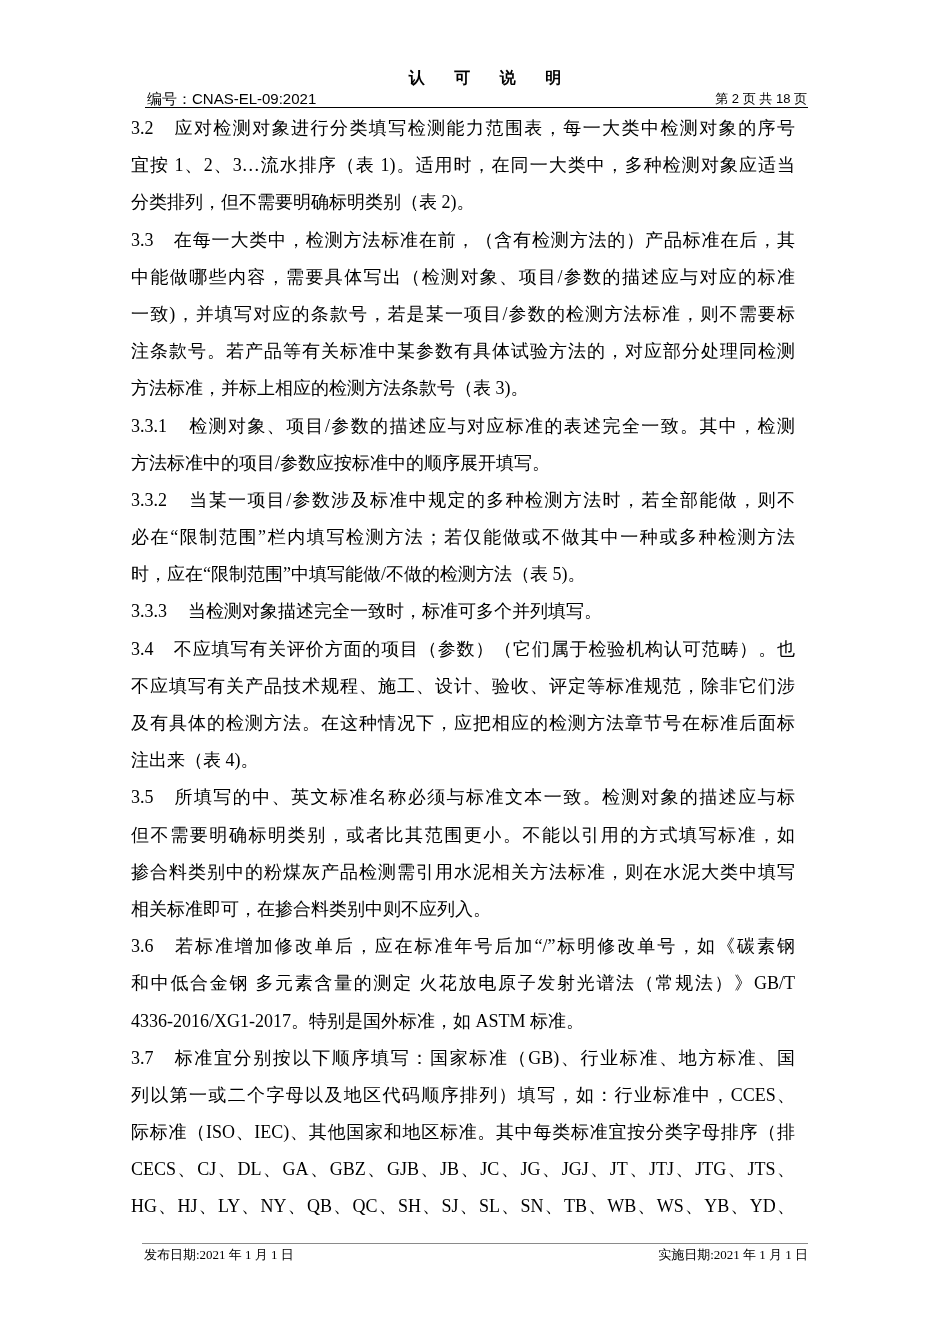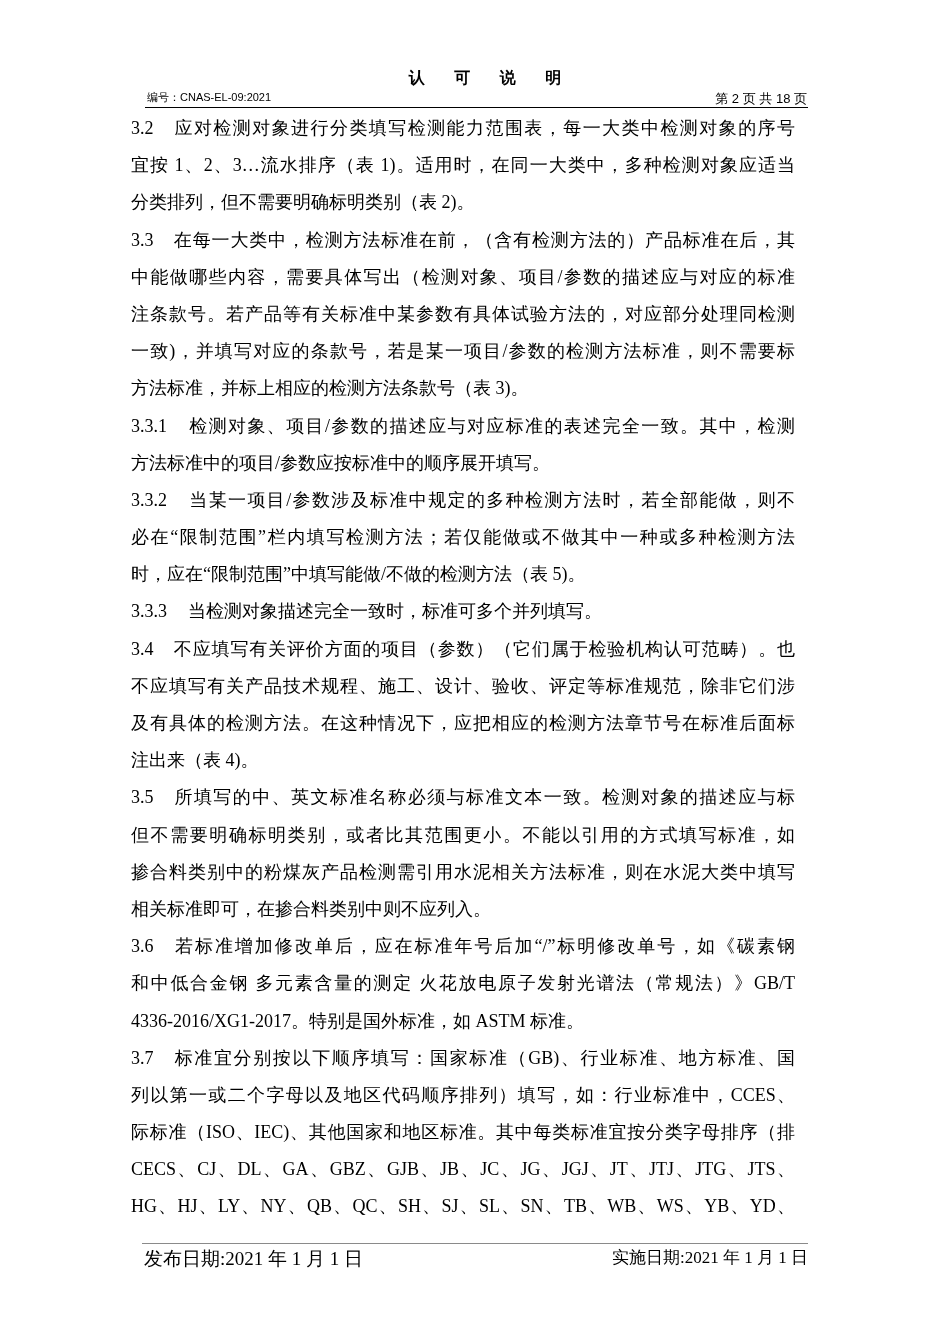--- a/index.html
+++ b/index.html
@@ -1,55 +1,55 @@
 <!DOCTYPE html>
 <html><head>
 <meta charset="utf-8">
 <style>
   html, body { margin: 0; padding: 0; background: #ffffff; }
   body { width: 950px; height: 1344px; position: relative; overflow: hidden;
          font-family: "DejaVu Serif", "Liberation Serif", serif; color: #000; }
   .page-title { position: absolute; left: 16px; width: 950px; top: 68px; text-align: center;
          font-family: "DejaVu Sans", "Liberation Sans", sans-serif; font-size: 16px; font-weight: bold;
          letter-spacing: 12px; }
-  .hdr-left { position: absolute; left: 147px; top: 90px; font-size: 11px;
+  .hdr-left { position: absolute; left: 147px; top: 90px; font-size: 15px;
          font-family: "Liberation Sans", "DejaVu Sans", sans-serif; }
   .hdr-right { position: absolute; right: 143px; top: 90px; font-size: 13px;
          font-family: "Liberation Sans", "DejaVu Sans", sans-serif; }
   .hdr-rule { position: absolute; left: 145px; width: 663px; top: 107px; height: 0; border-top: 1.5px solid #000; }
   .body { position: absolute; left: 131px; top: 110px; width: 664px; }
   .line { height: 37.2px; line-height: 37.2px; font-size: 18px; white-space: nowrap;
           text-align: justify; text-align-last: justify; font-family: "Liberation Serif", "DejaVu Serif", serif; }
   .line.last { text-align-last: left; }
   .num { display: inline-block; width: 42px; text-align-last: left; }
   .num.wide { width: 57px; }
   .ftr-rule { position: absolute; left: 142px; width: 666px; top: 1243px; height: 0; border-top: 1.5px solid #8a8a8a; }
-  .ftr-left { position: absolute; left: 144px; top: 1246px; font-size: 19px; font-family: "Liberation Serif", serif; }
-  .ftr-right { position: absolute; right: 142px; top: 1246px; font-size: 17px; font-family: "Liberation Serif", serif; }
+  .ftr-left { position: absolute; left: 144px; top: 1246px; font-size: 13px; font-family: "Liberation Serif", serif; }
+  .ftr-right { position: absolute; right: 142px; top: 1246px; font-size: 13px; font-family: "Liberation Serif", serif; }
 </style>
 </head>
 <body>
 
 <div>
   <div class="page-title">认 可 说 明</div>
   <div class="hdr-left">编号：CNAS-EL-09:2021</div>
   <div class="hdr-right">第 2 页 共 18 页</div>
   <div class="hdr-rule"></div>
 </div>
 
 <div class="body">
 
   <div class="line"><span class="num">3.2</span><span>应对检测对象进行分类填写检测能力范围表，每一大类中检测对象的序号</span></div>
   <div class="line">宜按 1、2、3…流水排序（表 1)。适用时，在同一大类中，多种检测对象应适当</div>
   <div class="line last">分类排列，但不需要明确标明类别（表 2)。</div>
 
   <div class="line"><span class="num">3.3</span><span>在每一大类中，检测方法标准在前，（含有检测方法的）产品标准在后，其</span></div>
   <div class="line">中能做哪些内容，需要具体写出（检测对象、项目/参数的描述应与对应的标准</div>
+  <div class="line">一致)，并填写对应的条款号，若是某一项目/参数的检测方法标准，则不需要标</div>
   <div class="line">注条款号。若产品等有关标准中某参数有具体试验方法的，对应部分处理同检测</div>
-  <div class="line">一致)，并填写对应的条款号，若是某一项目/参数的检测方法标准，则不需要标</div>
   <div class="line last">方法标准，并标上相应的检测方法条款号（表 3)。</div>
 
   <div class="line"><span class="num wide">3.3.1</span><span>检测对象、项目/参数的描述应与对应标准的表述完全一致。其中，检测</span></div>
   <div class="line last">方法标准中的项目/参数应按标准中的顺序展开填写。</div>
 
   <div class="line"><span class="num wide">3.3.2</span><span>当某一项目/参数涉及标准中规定的多种检测方法时，若全部能做，则不</span></div>
   <div class="line">必在“限制范围”栏内填写检测方法；若仅能做或不做其中一种或多种检测方法</div>
   <div class="line last">时，应在“限制范围”中填写能做/不做的检测方法（表 5)。</div>
 
   <div class="line last"><span class="num wide">3.3.3</span><span>当检测对象描述完全一致时，标准可多个并列填写。</span></div>

